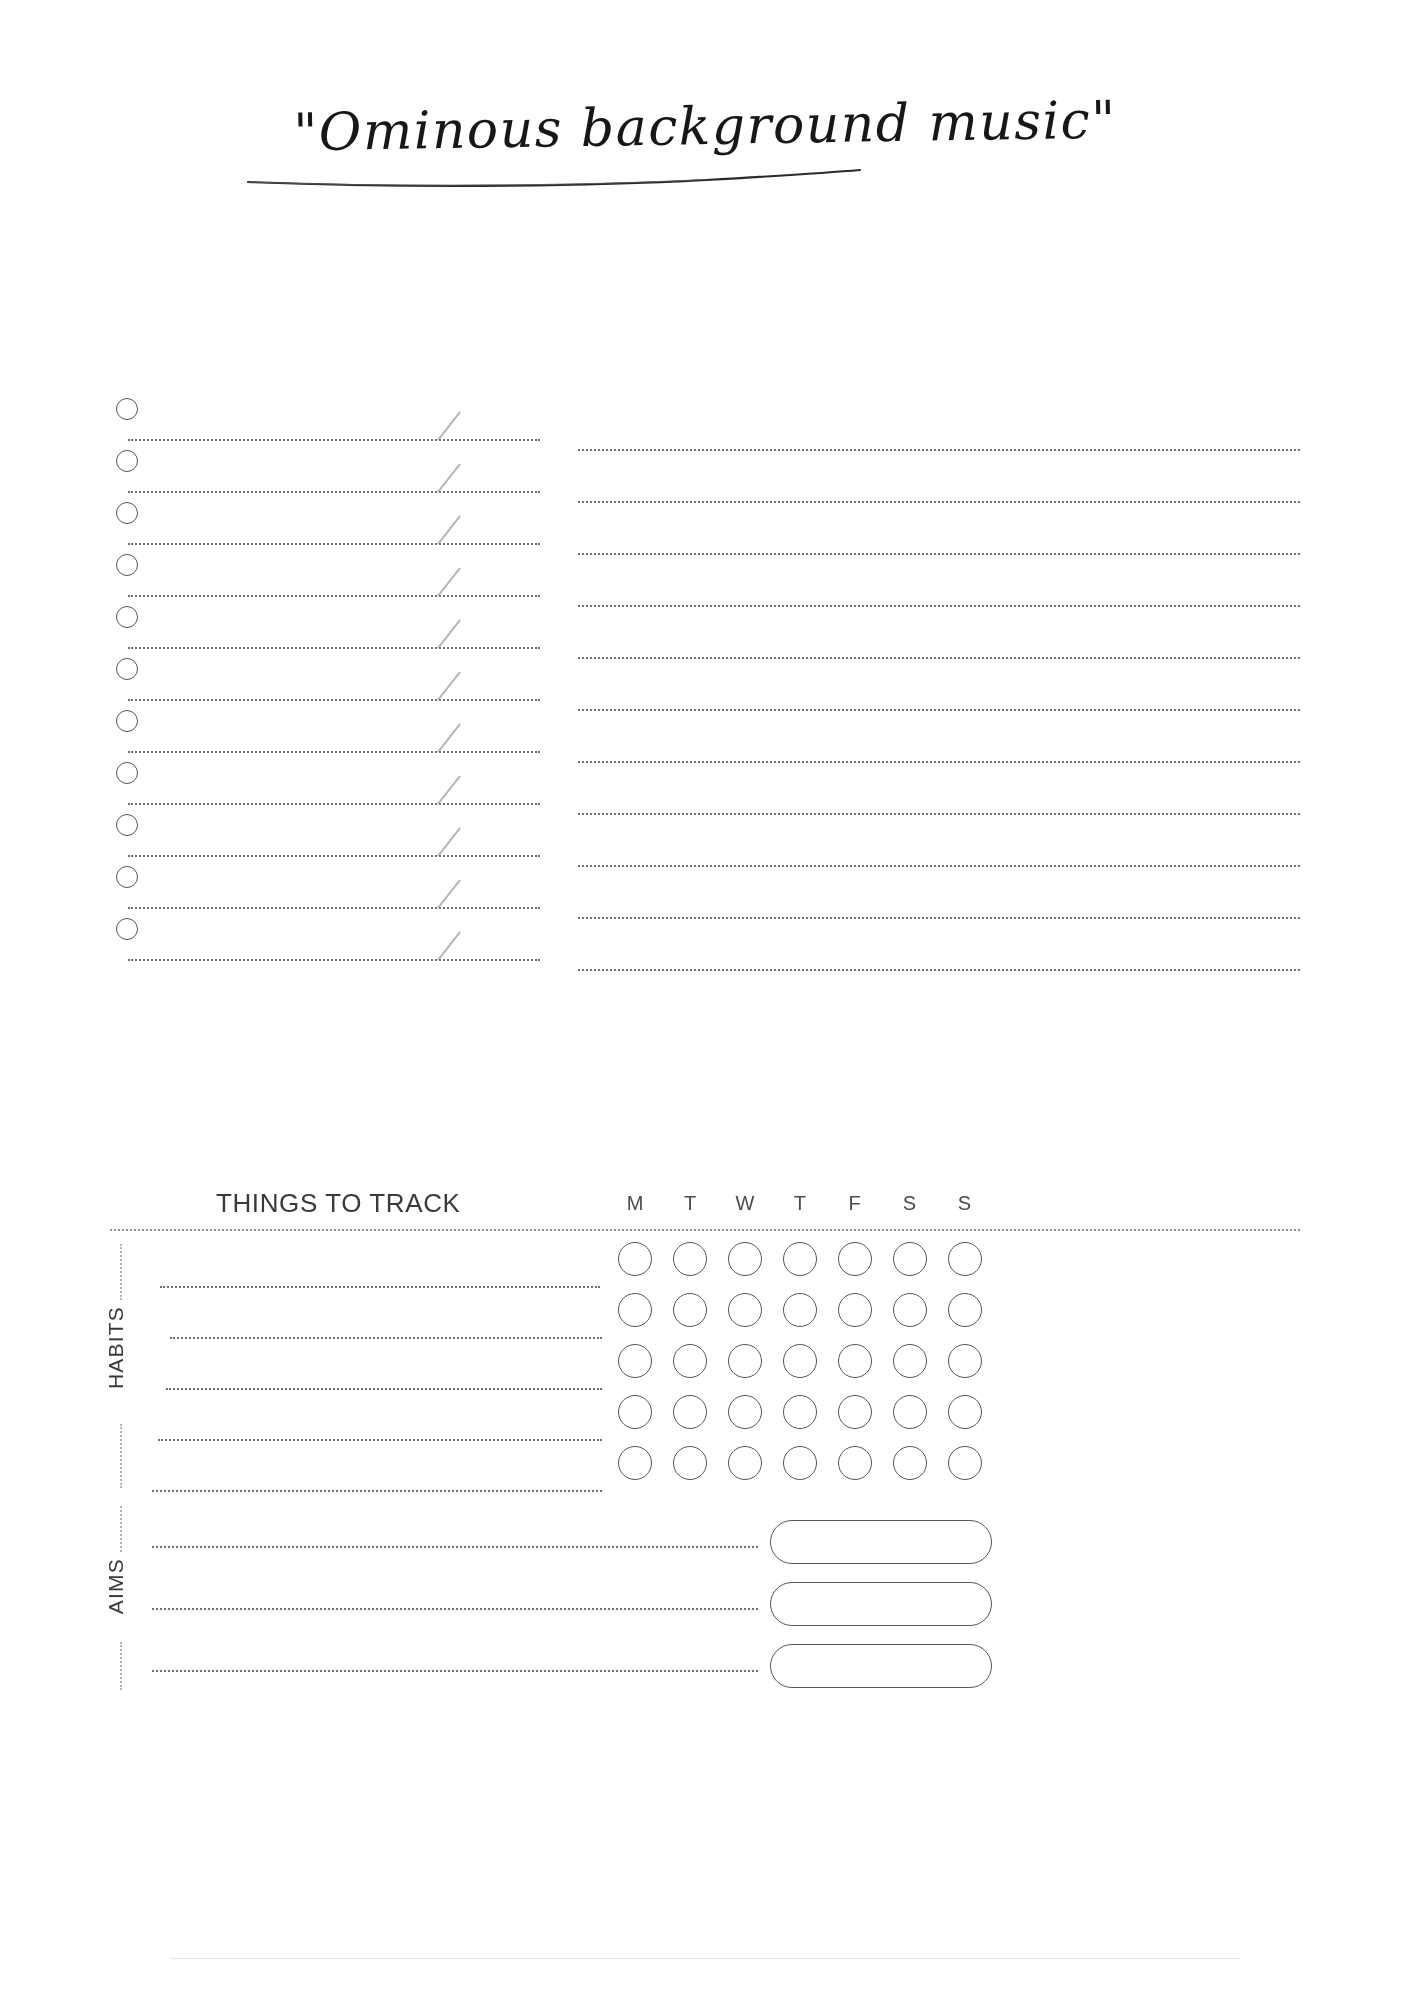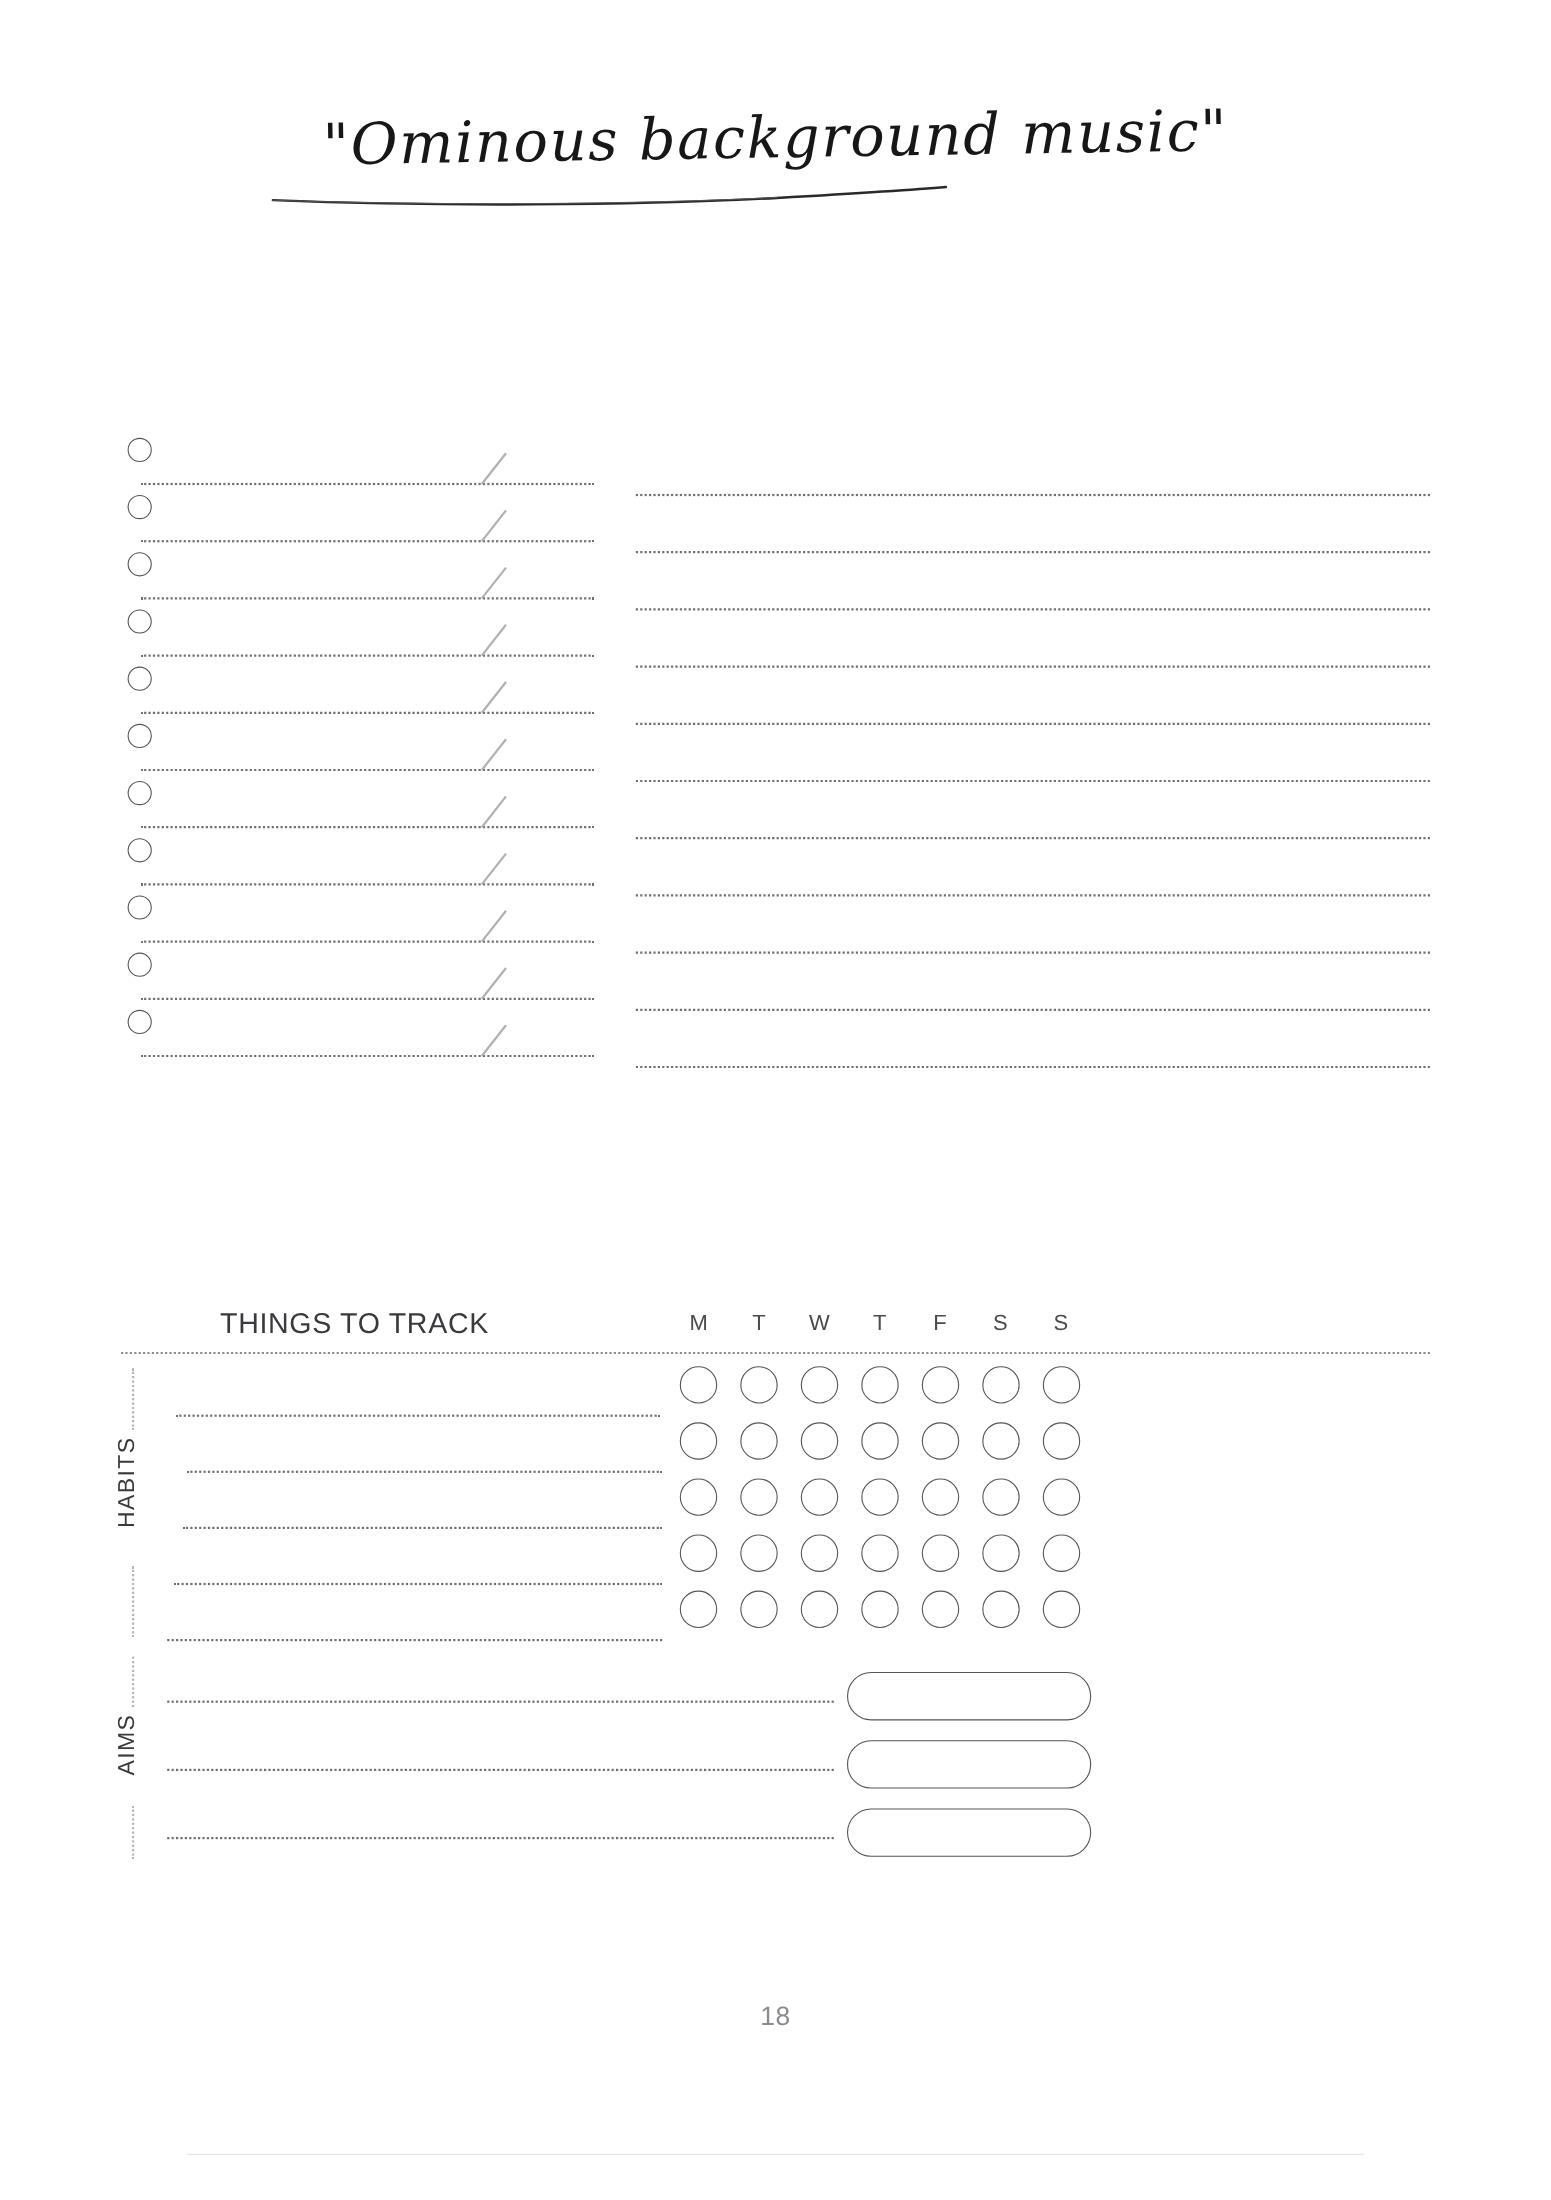--- a/index.html
+++ b/index.html
@@ -139,21 +139,21 @@
     position: absolute;
     left: 0; right: 0;
     top: 1188px;
   }
   .track-head {
     position: relative;
     height: 46px;
   }
   .track-head-title {
     position: absolute;
-    left: 200px;
+    left: 216px;
     top: 0;
     font-size: 26px;
     font-weight: 400;
     color: #3a3a3e;
     letter-spacing: 0.6px;
   }
   .weekday-row {
     position: absolute;
     left: 608px;
     top: 4px;
@@ -565,17 +565,16 @@
           <div class="aim-pill"></div>
         </div>
         <div class="aim-row">
           <div class="aim-line"></div>
           <div class="aim-pill"></div>
         </div>
       </div>
     </div>
   </div>
 
-  <div class="page-number">18</div>
 
   <div class="bottom-edge"></div>
 
 </div>
 
 </body></html>

